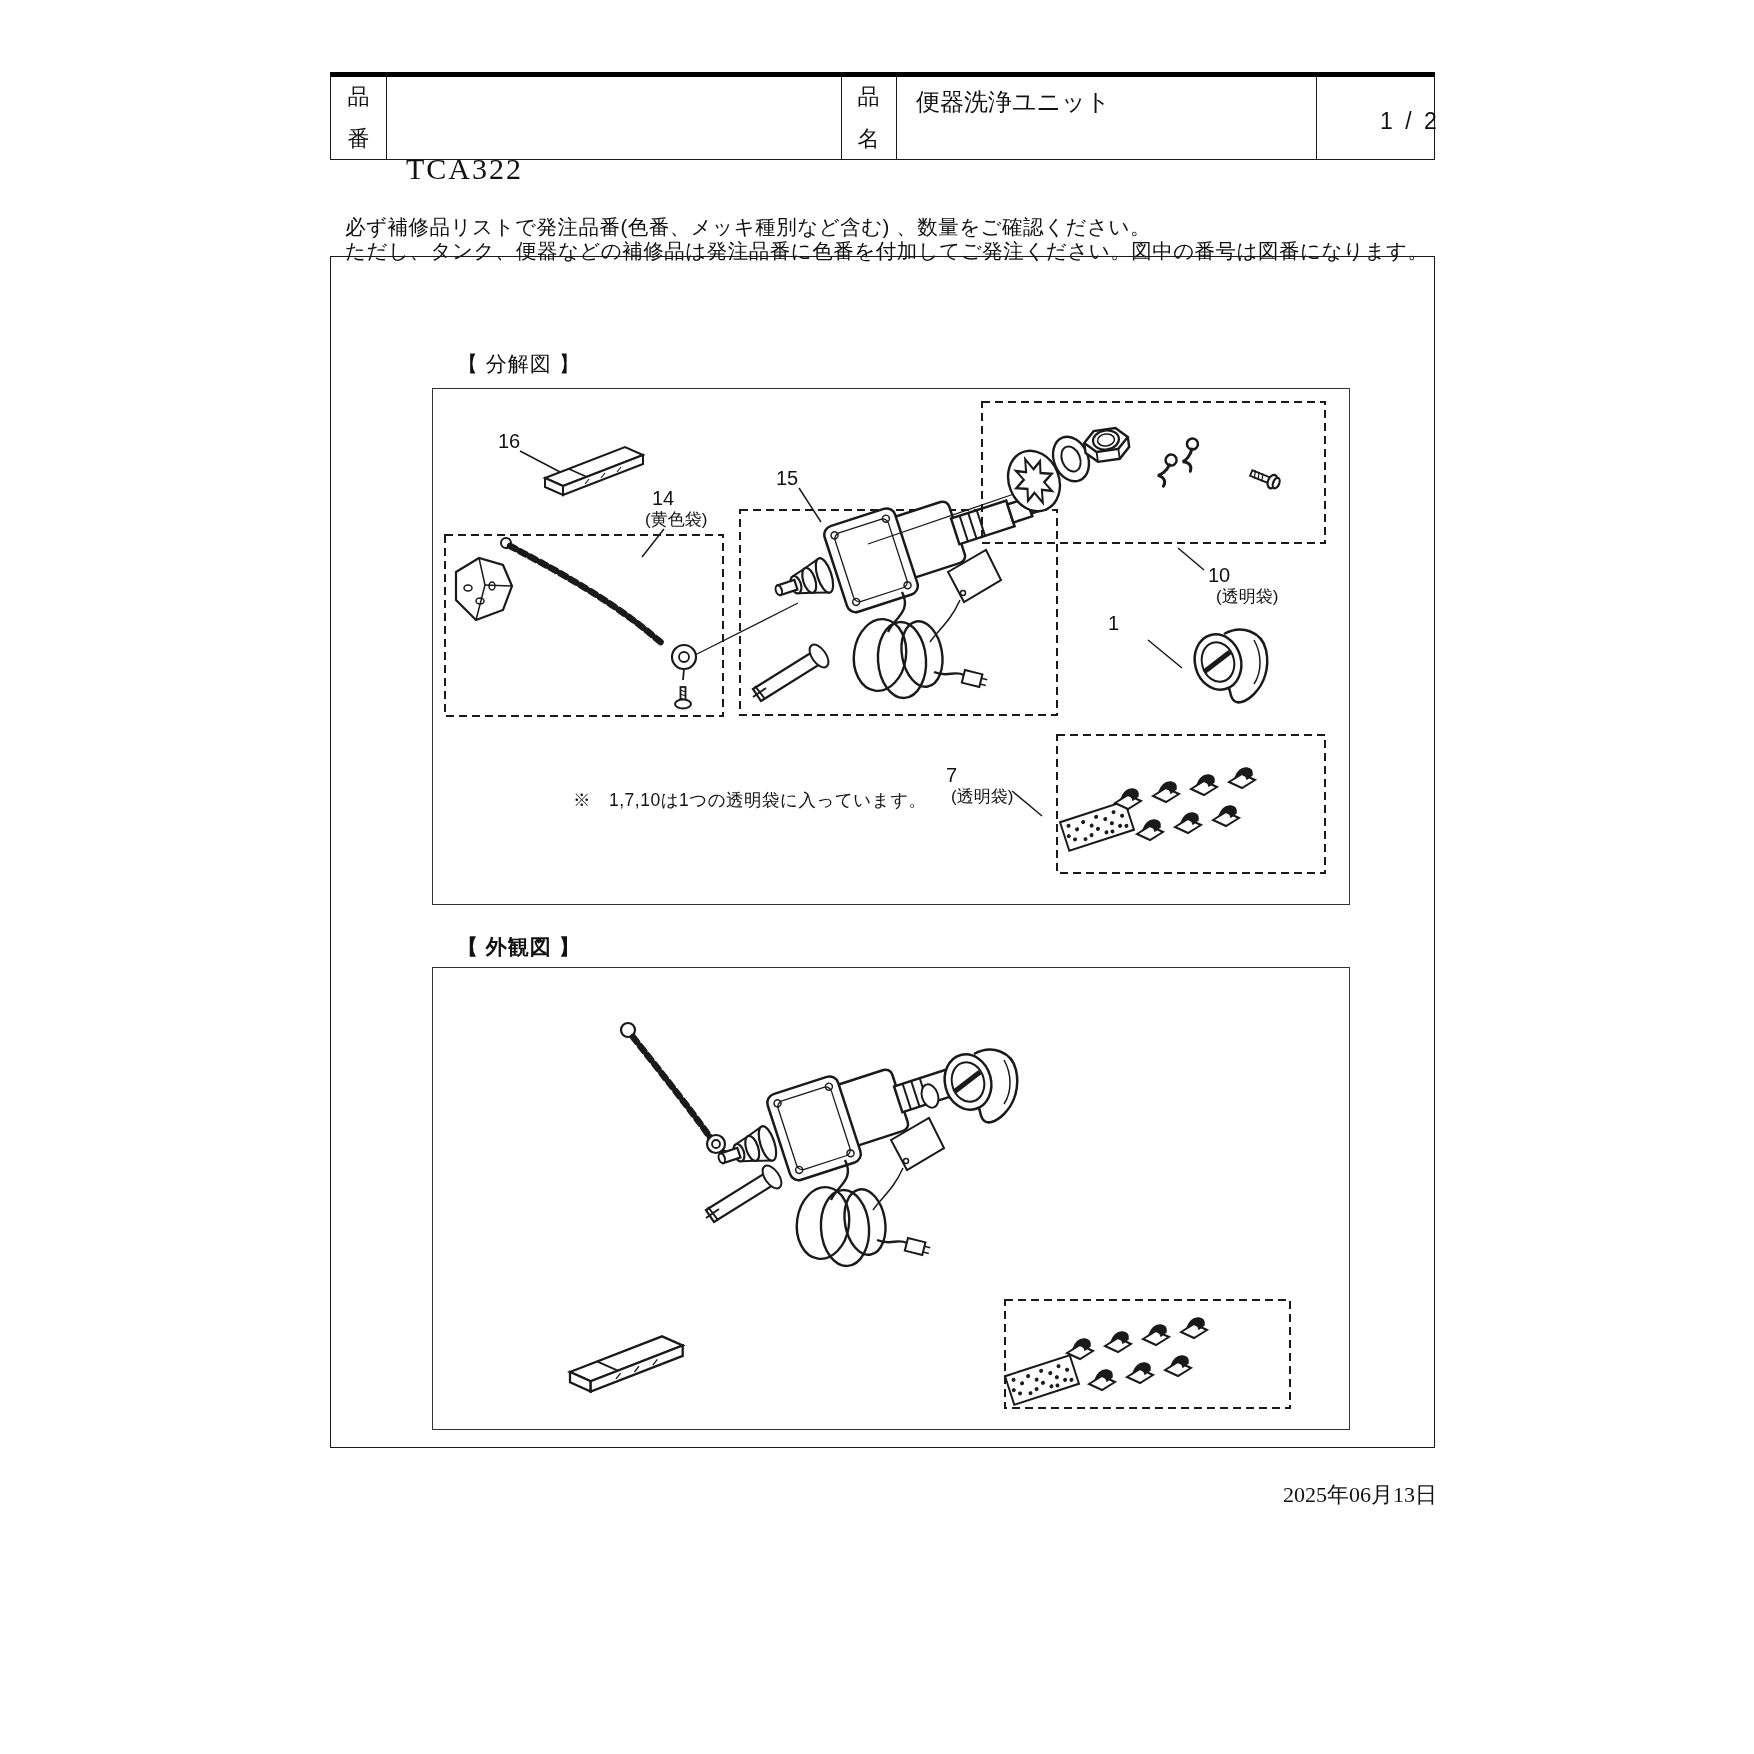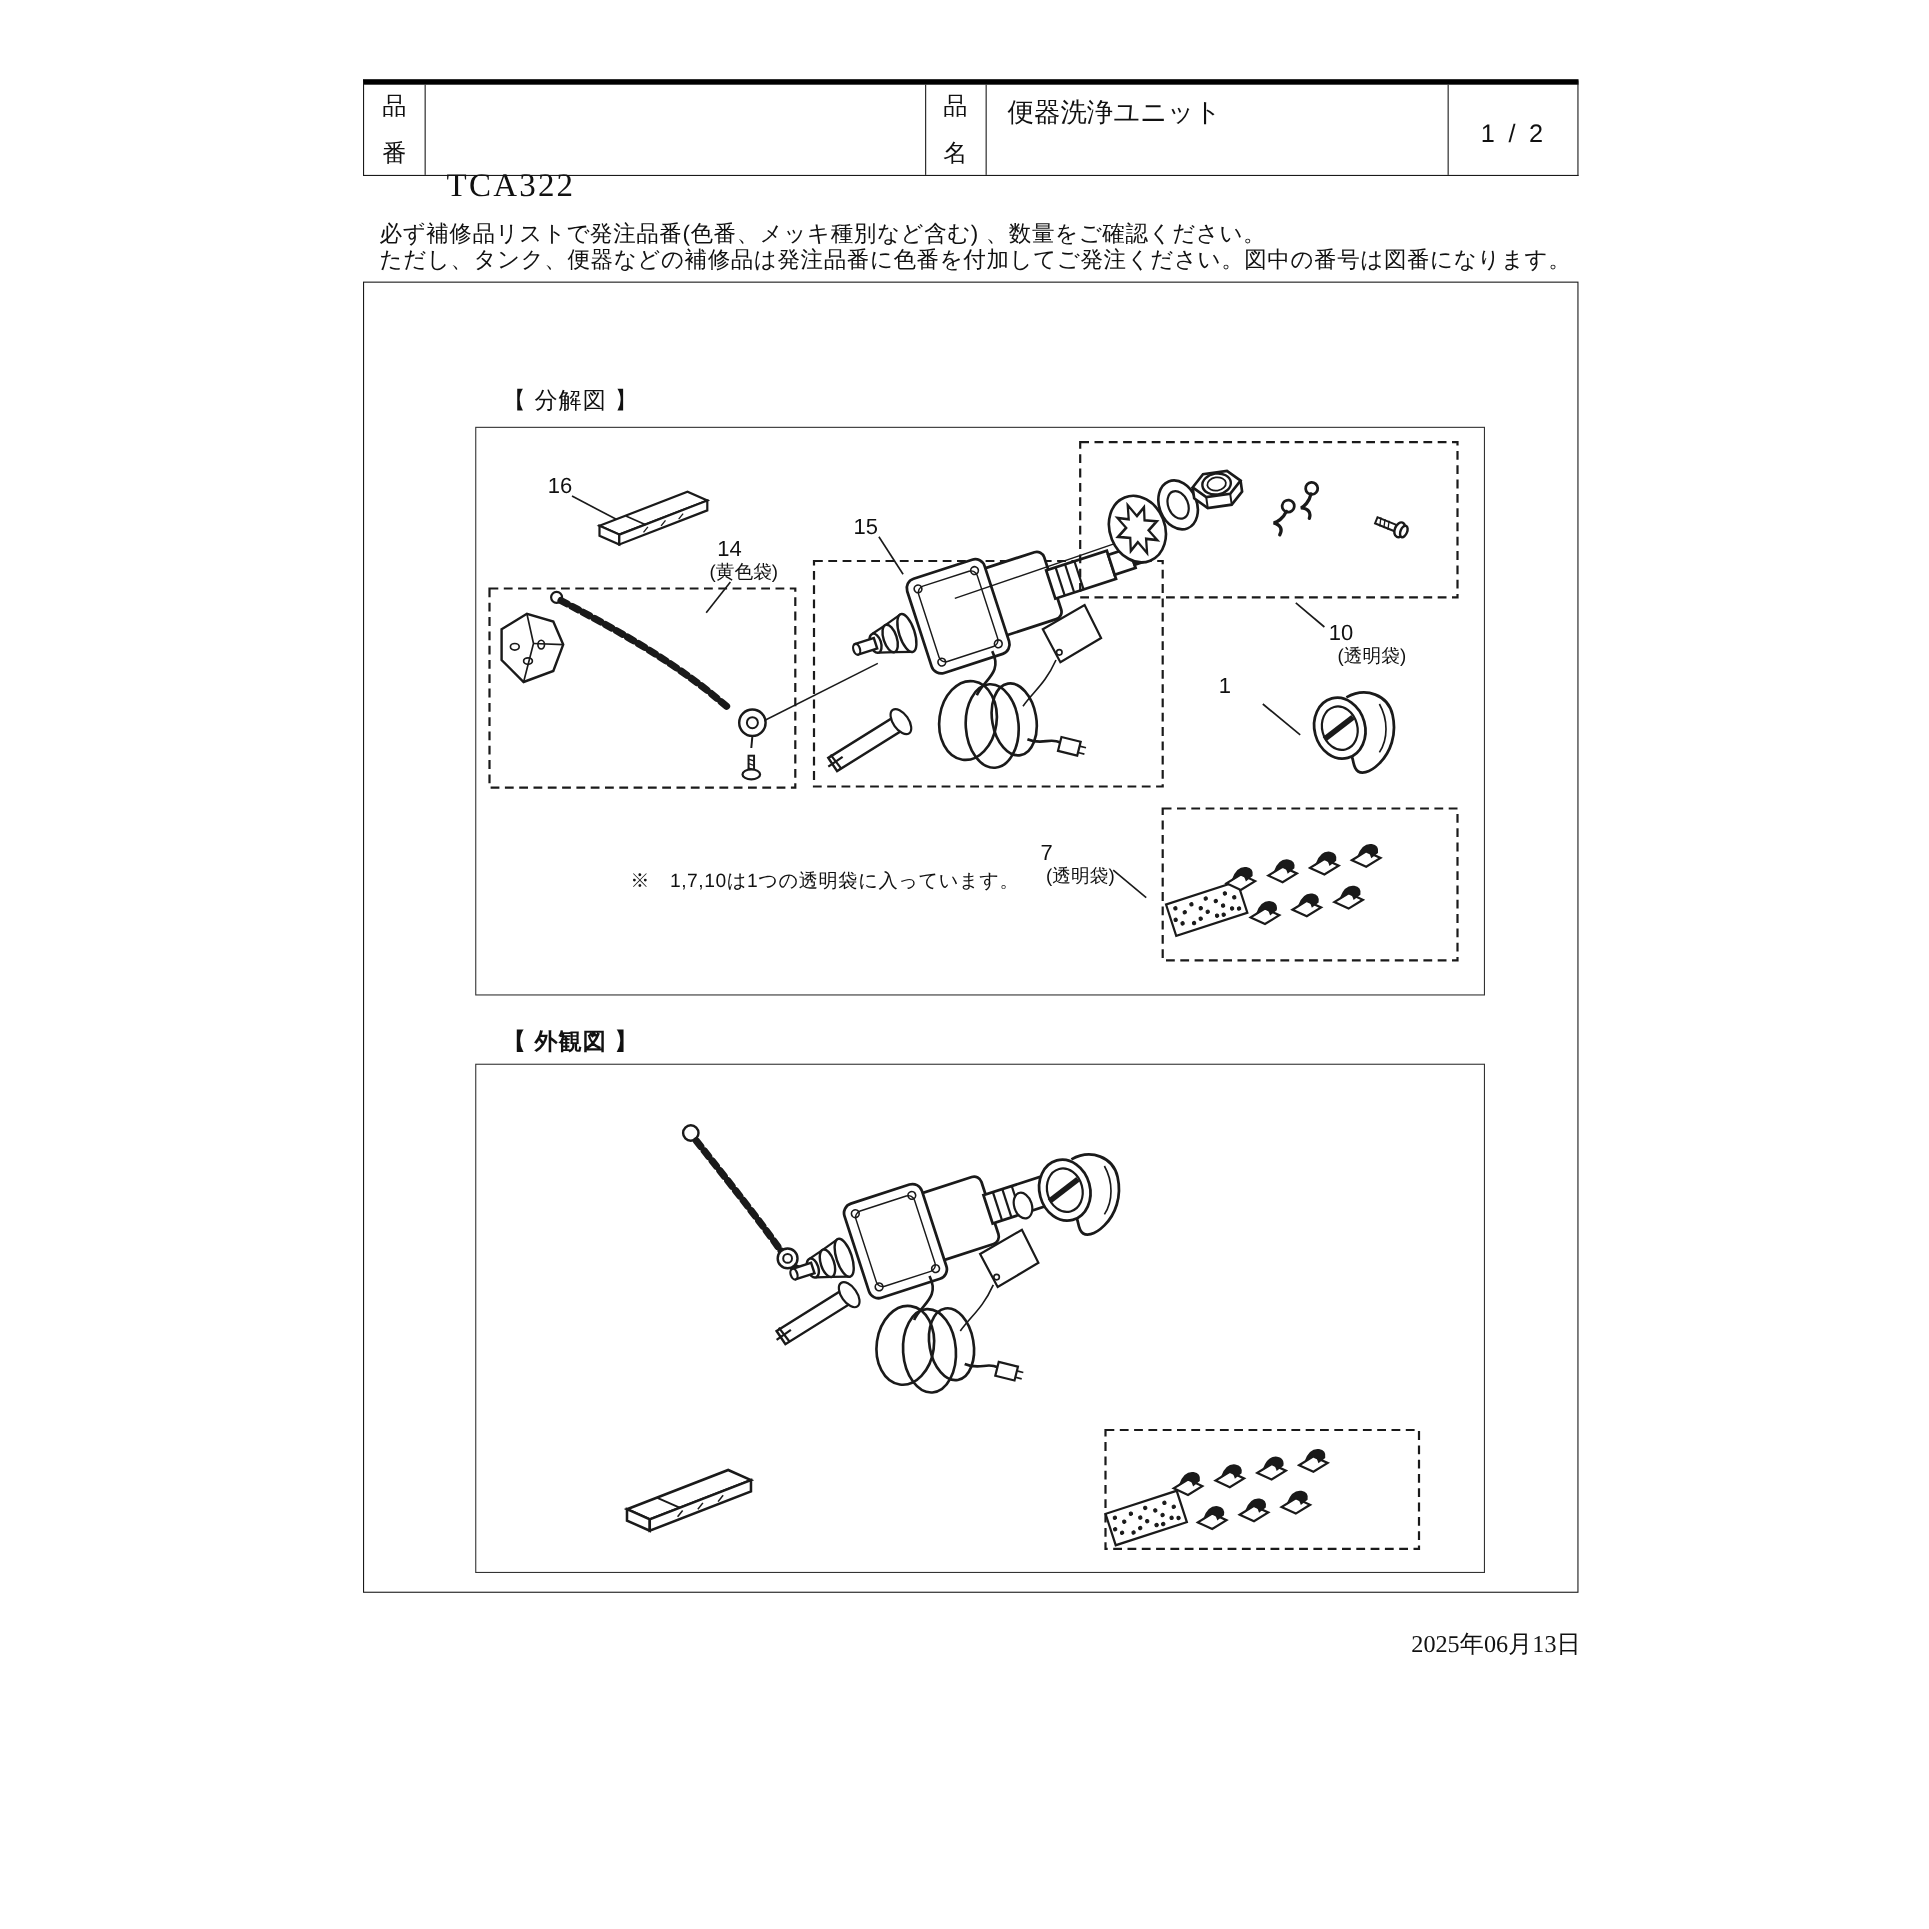--- a/index.html
+++ b/index.html
@@ -9,22 +9,22 @@
   }
   
   .hdr{position:absolute;left:330px;top:72px;width:1105px;height:88px;
        border:1.5px solid #1a1a1a;border-top:5px solid #000;box-sizing:border-box;background:#fff;}
   .hdr .vline{position:absolute;top:0;bottom:0;width:0;border-left:1.5px solid #1a1a1a;}
   .hdr .vlab{position:absolute;top:0;bottom:0;display:flex;flex-direction:column;
        justify-content:space-between;align-items:center;padding:8px 0;font-size:22px;line-height:24px;}
   .hdr .val-mono{position:absolute;font-family:Liberation Serif, serif;
        font-size:30px;letter-spacing:2px;margin-top:48px;}
   .hdr .val-name{position:absolute;font-size:24px;}
-  .hdr .pageno{position:absolute;top:31px;text-align:center;font-size:23px;letter-spacing:3px;}
-  .notice{position:absolute;left:345px;top:201px;font-size:20.5px;line-height:23.5px;
+  .hdr .pageno{position:absolute;top:31px;text-align:center;font-size:23px;letter-spacing:3px;margin-left:34px;}
+  .notice{position:absolute;left:345px;top:215px;font-size:20.5px;line-height:23.5px;
        letter-spacing:0.5px;color:#111;}
   .outer-box{position:absolute;left:330px;top:256px;width:1105px;height:1192px;
        border:1.5px solid #1a1a1a;box-sizing:border-box;}
   .sec-box{position:absolute;border:1.5px solid #333;box-sizing:border-box;}
   .sec-title{position:absolute;font-size:21px;letter-spacing:1px;text-align:center;}
   .art{position:absolute;left:0;top:0;pointer-events:none;}
   .date{position:absolute;left:1087px;top:1480px;width:350px;text-align:right;font-size:22px;font-family:Liberation Serif, serif;}
   
   .chain{fill:none;stroke:#1a1a1a;stroke-width:6.5;stroke-dasharray:6.5 5;stroke-linecap:round;}
   .dash{fill:none;stroke:#1a1a1a;stroke-width:2;stroke-dasharray:8 5;}

